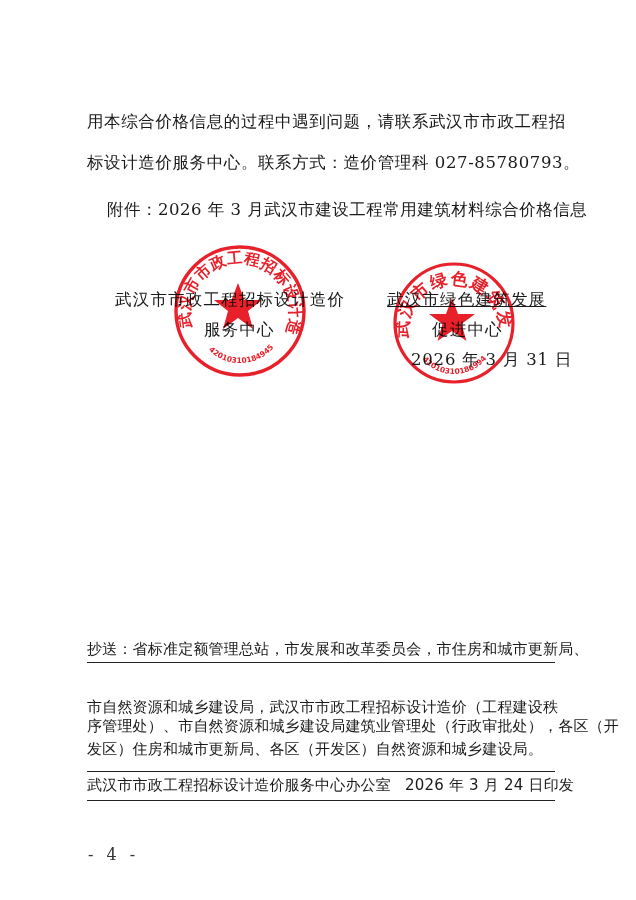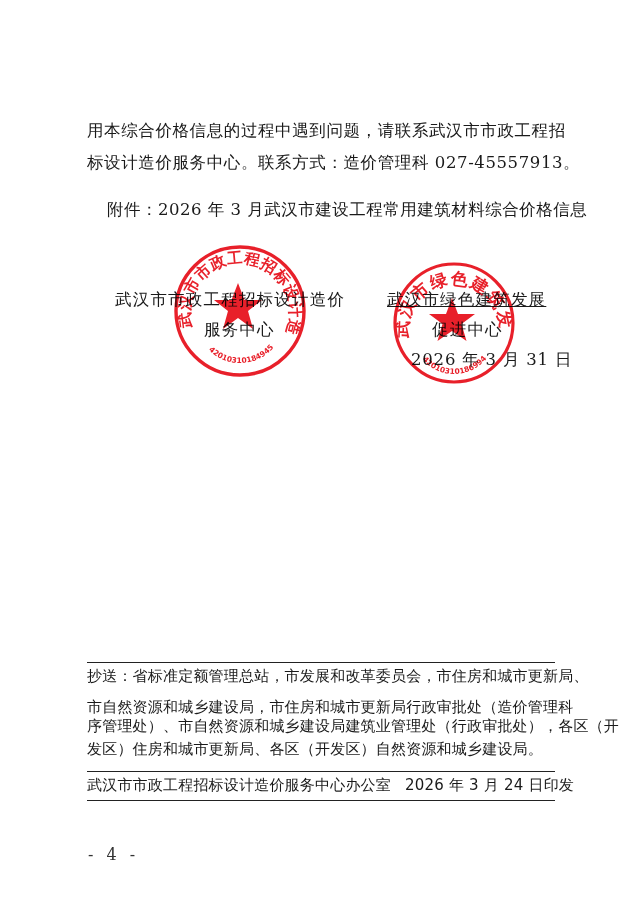--- a/index.html
+++ b/index.html
@@ -17,22 +17,22 @@
   .rule { position: absolute; left: 87px; width: 468px; height: 0; border-top: 1.4px solid #222; }
   .stamp { position: absolute; pointer-events: none; }
   .pagenum { position: absolute; left: 88px; top: 845px; font-size: 16px; color: #333; letter-spacing: 4px; }
   .stamp-layer { mix-blend-mode: multiply; }
 </style>
 </head>
 <body>
 
 <div>
 
-  <div class="line body-text" style="top:121px;">用本综合价格信息的过程中遇到问题，请联系武汉市市政工程招</div>
-  <div class="line body-text" style="top:153px;">标设计造价服务中心。联系方式：造价管理科 027-45557913。</div>
+  <div class="line body-text" style="top:112px;">用本综合价格信息的过程中遇到问题，请联系武汉市市政工程招</div>
+  <div class="line body-text" style="top:153px;">标设计造价服务中心。联系方式：造价管理科 027-85780793。</div>
 
   <div class="line" style="left:107px; top:200px; letter-spacing:0.5px;">附件：2026 年 3 月武汉市建设工程常用建筑材料综合价格信息</div>
 
   <div class="sig" style="left:115px; top:290px;">武汉市市政工程招标设计造价</div>
   <div class="sig" style="left:204px; top:320px;">服务中心</div>
   <div class="sig" style="left:387px; top:290px;text-decoration:underline;">武汉市绿色建筑发展</div>
   <div class="sig" style="left:432px; top:320px;">促进中心</div>
   <div class="sig" style="left:411px; top:350px; letter-spacing:0.8px;">2026 年 3 月 31 日</div>
 
   <svg class="stamp stamp-layer" style="left:172px; top:243px;" width="136" height="136" viewBox="0 0 136 136">
@@ -59,22 +59,22 @@
     <text font-family="DejaVu Sans, sans-serif" font-size="17" font-weight="bold" fill="#e8202a" letter-spacing="2">
       <textPath href="#arcR" startOffset="2">武汉市绿色建筑发展促进中心</textPath>
     </text>
     <polygon fill="#e8202a" points="61,38 67,54 84,54 70.5,64 75.5,81 61,71 46.5,81 51.5,64 38,54 55,54"></polygon>
     <text font-family="DejaVu Sans, sans-serif" font-size="7.5" font-weight="bold" fill="#e8202a">
       <textPath href="#arcRb" startOffset="2">42010310186994</textPath>
     </text>
   </svg>
 
   <div class="rule" style="top:662px;"></div>
-  <div class="cc" style="top:666px;">抄送：省标准定额管理总站，市发展和改革委员会，市住房和城市更新局、</div>
-  <div class="cc" style="top:697px;">市自然资源和城乡建设局，市住房和城市更新局行政审批处（造价管理科</div>
+  <div class="cc" style="top:639px;">抄送：省标准定额管理总站，市发展和改革委员会，市住房和城市更新局、</div>
+  <div class="cc" style="top:697px;">市自然资源和城乡建设局，武汉市市政工程招标设计造价（工程建设秩</div>
   <div class="cc" style="top:717px; top:716px;">序管理处）、市自然资源和城乡建设局建筑业管理处（行政审批处），各区（开</div>
   <div class="cc" style="top:741px;font-family:Liberation Mono, monospace;">发区）住房和城市更新局、各区（开发区）自然资源和城乡建设局。</div>
   <div class="rule" style="top:771px;"></div>
 
   <div class="cc" style="top:775px;">武汉市市政工程招标设计造价服务中心办公室</div>
   <div class="cc" style="top:775px; left:405px;">2026 年 3 月 24 日印发</div>
   <div class="rule" style="top:800px;"></div>
 
   <div class="pagenum">- 4 -</div>
 </div>

